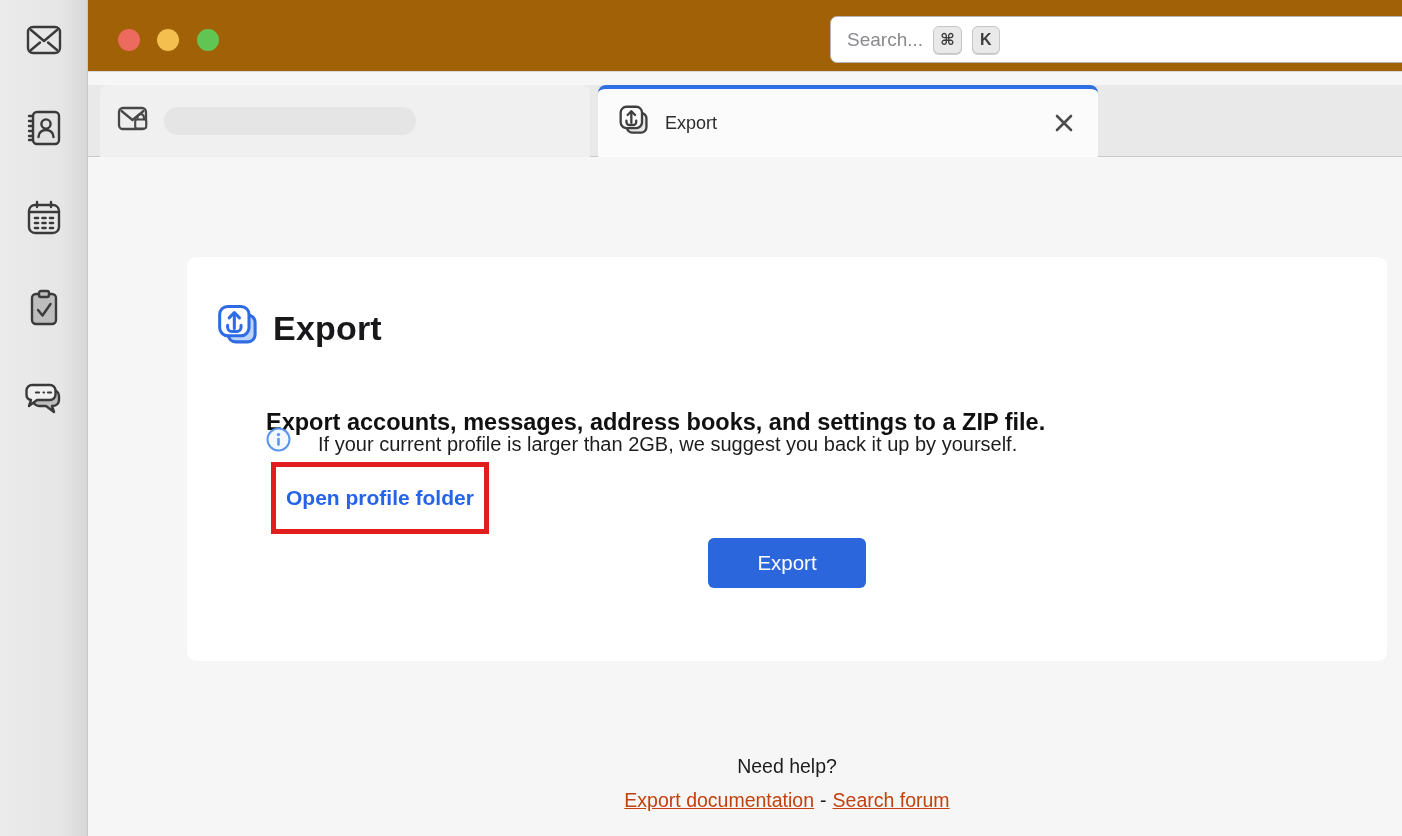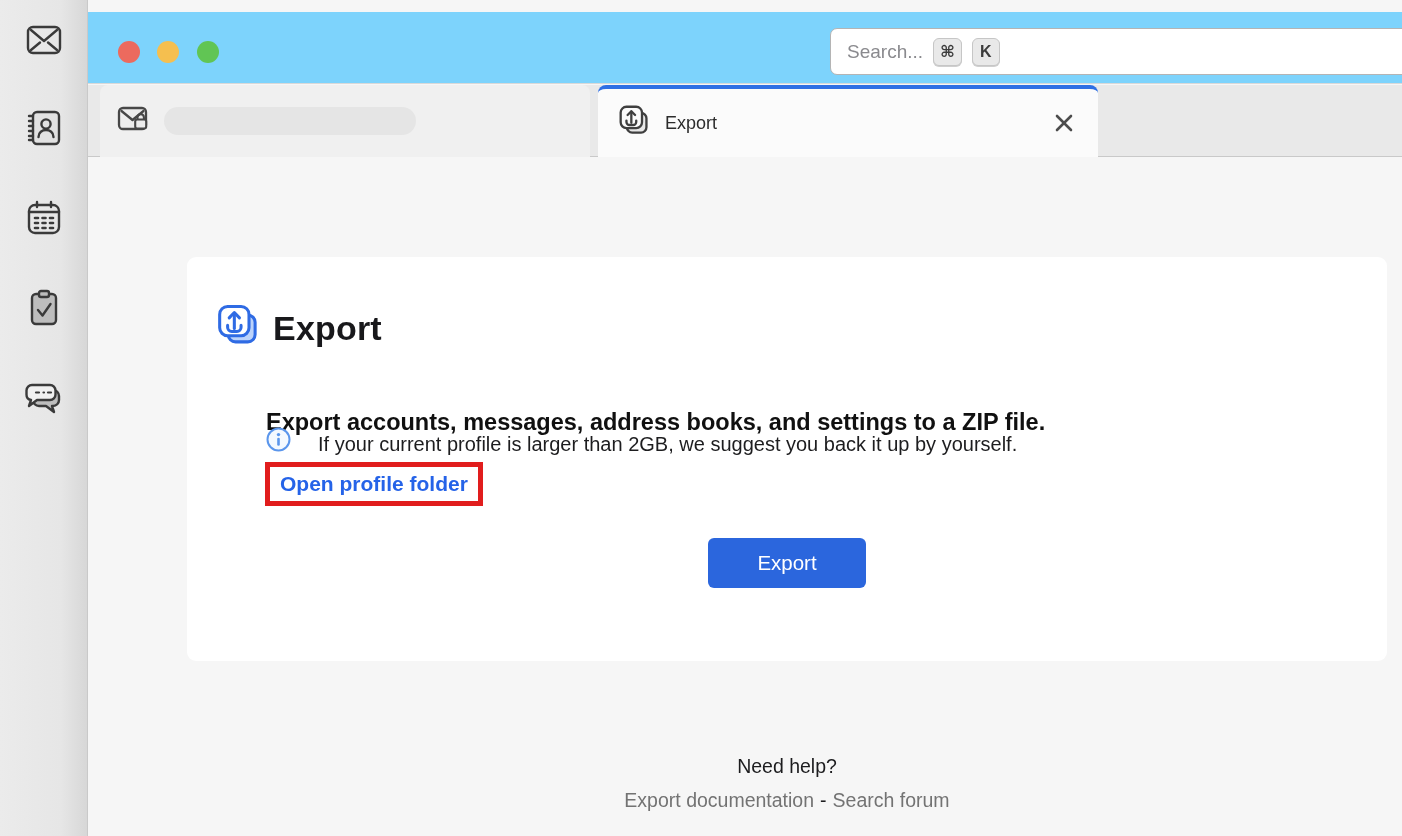--- a/index.html
+++ b/index.html
@@ -17,22 +17,22 @@
   }
   .space-btn {
     position:absolute; left:50%; transform:translateX(-50%);
     width:44px; height:44px; display:flex; align-items:center; justify-content:center;
     border-radius:8px; cursor:pointer;
   }
   .space-btn svg { display:block; }
 
   
   .topbar {
-    position:absolute; left:88px; top:12px; width:1314px; height:72px;
-    background:#7dd3fc; border-bottom:1px solid #d9d9d9;
+    position:absolute; left:88px; top:0; width:1314px; height:72px;
+    background:#a16207; border-bottom:1px solid #d9d9d9;
   }
   .traffic { position:absolute; top:29px; width:22px; height:22px; border-radius:50%; }
   .t-red   { left:30px;  background:#ec6a5e; }
   .t-yellow{ left:69px;  background:#f5bf4f; }
   .t-green { left:109px; background:#61c554; }
 
   .searchbox {
     position:absolute; left:742px; top:16px; width:600px; height:47px;
     background:#ffffff; border:1px solid #b4b4b4; border-radius:7px;
     display:flex; align-items:center; padding-left:16px; gap:10px;
@@ -90,43 +90,43 @@
   .heading {
     position:absolute; left:79px; top:116px;
     font-size:23.5px; font-weight:bold; color:#101010;margin-top:36px;
   }
   .info-row {
     position:absolute; left:79px; top:170px;
     display:flex; align-items:flex-end; gap:27px;
   }
   .info-text { font-size:20px; color:#1d1d1f; }
   .red-annotation {
-    position:absolute; left:78px; top:205px;
-    border:5px solid #e11d1d; padding:5px 10px; display:inline-block;
+    position:absolute; left:84px; top:205px;
+    border:5px solid #e11d1d; padding:19px 10px; display:inline-block;
   }
   .profile-link {
     font-size:21px; font-weight:bold; color:#2563e8; cursor:pointer;
   }
   .export-btn {
     position:absolute; left:521px; top:281px; width:158px; height:50px;
     background:#2b66dd; border:none; border-radius:6px;
     color:#ffffff; font-size:20.5px; font-weight:500;
     font-family:"Liberation Sans","DejaVu Sans",sans-serif;
     display:flex; align-items:center; justify-content:center; cursor:pointer;
   }
 
   .footer-help {
     position:absolute; left:0; top:597px; width:1398px;
     text-align:center; font-size:19.5px; color:#1c1c1e;
   }
   .footer-links {
     position:absolute; left:0; top:631px; width:1398px;
     text-align:center; font-size:19.5px; color:#1c1c1e;
   }
-  .footer-links a { color:#737373; cursor:pointer; }
+  .footer-links a { color:#c2410c; text-decoration:underline; cursor:pointer; }
   .sep { margin:0 6px; color:#1c1c1e; }
 </style>
 </head>
 <body>
 
 <nav class="sidebar">
 
   <div class="space-btn" style="top:18px;">
     <span>
       <svg width="40" height="40" viewBox="0 0 40 40" fill="none" stroke="#3a3a3a" stroke-width="2.4" stroke-linecap="round" stroke-linejoin="round">

